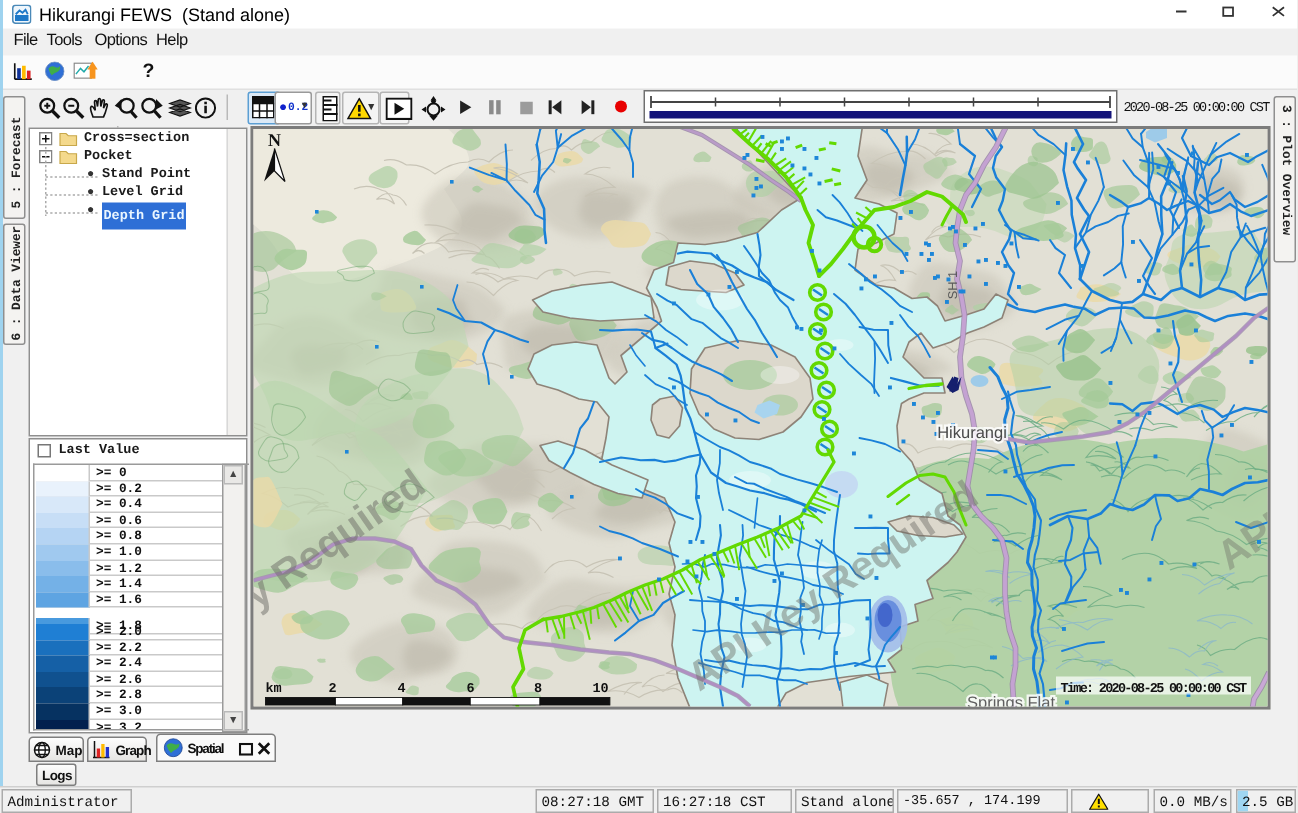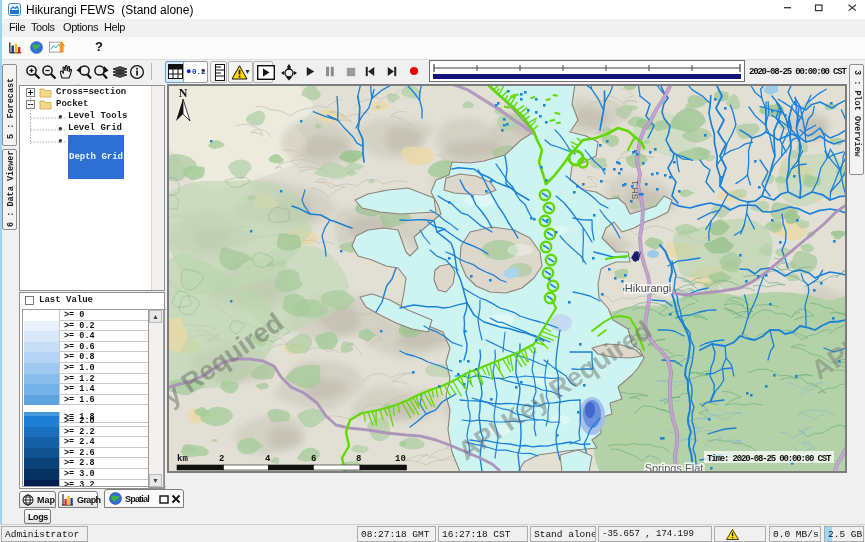--- a/index.html
+++ b/index.html
@@ -228,21 +228,21 @@
             <line x1="47" y1="4" x2="47" y2="10"></line>
             <line x1="90" y1="4" x2="90" y2="10"></line>
             <line x1="133" y1="4" x2="133" y2="10"></line>
             <line x1="176" y1="4" x2="176" y2="10"></line>
             <line x1="219" y1="4" x2="219" y2="10"></line>
             <line x1="262" y1="4" x2="262" y2="10"></line>
           </g>
       <rect x="3" y="13" width="308" height="5" fill="#14147a"></rect>
     </svg>
   </div>
-  <div class="abs mono" style="left:731px;top:7px;font-size:9px;letter-spacing:-1.2px;font-weight:bold;color:#111;white-space:nowrap">2020-08-25 00:00:00 CST</div>
+  <div class="abs mono" style="left:731px;top:7px;font-size:9px;letter-spacing:-1.2px;font-weight:normal;color:#111;white-space:nowrap">2020-08-25 00:00:00 CST</div>
 </div>
 
 <div id="tree" class="panel abs">
 
   <div class="trow" style="left:4px;top:1px">
     <svg style="position:absolute;left:2px;top:1px" width="9" height="9" viewBox="0 0 9 9">
           <rect x="0.5" y="0.5" width="8" height="8" fill="#fff" stroke="#848484"></rect>
           <line x1="2" y1="4.5" x2="7" y2="4.5" stroke="#111"></line>
           <line x1="4.5" y1="2" x2="4.5" y2="7" stroke="#111"></line>
         </svg>
@@ -256,29 +256,29 @@
           <rect x="0.5" y="0.5" width="8" height="8" fill="#fff" stroke="#848484"></rect>
           <line x1="2" y1="4.5" x2="7" y2="4.5" stroke="#111"></line>
         </svg>
     <svg style="position:absolute;left:15px;top:0px" width="13" height="11" viewBox="0 0 13 11">
           <path d="M1,2 h4 l1.5,1.5 H12 v6.5 H1 Z" fill="#f4d98c" stroke="#c8a84b" stroke-width="0.8"></path>
         </svg>
     <span style="position:absolute;left:32px;top:0px">Pocket</span>
   </div>
   <div class="trow" style="left:4px;top:25px">
     <span style="position:absolute;left:34px;top:1px;color:#333;font-size:8px">●</span>
-    <span style="position:absolute;left:44px;top:0px">Level Tools</span>
+    <span style="position:absolute;left:44px;top:0px">Stand Point</span>
   </div>
   <div class="trow" style="left:4px;top:37px">
     <span style="position:absolute;left:34px;top:1px;color:#333;font-size:8px">●</span>
     <span style="position:absolute;left:44px;top:0px">Level Grid</span>
   </div>
   <div class="trow" style="left:4px;top:49px">
     <span style="position:absolute;left:34px;top:1px;color:#333;font-size:8px">●</span>
-    <span style="position:absolute;left:44px;top:0px;background:#2e6fd6;color:#eaf6ff;padding:17px 1px">Depth Grid</span>
+    <span style="position:absolute;left:44px;top:0px;background:#2e6fd6;color:#eaf6ff;padding:4px 1px">Depth Grid</span>
   </div>
 
   <svg style="position:absolute;left:0;top:0" width="60" height="70" viewBox="0 0 60 70">
     <path d="M10.5,12 V58 M10.5,32 H46 M10.5,44 H46 M10.5,56 H46" fill="none" stroke="#aaa" stroke-width="1" stroke-dasharray="1.5,1.5"></path>
   </svg>
 
   <div class="sbv" style="left:131px;top:0;width:13px;height:204px"></div>
   <div class="abs" style="left:150px;top:85px"></div>
 </div>
 

